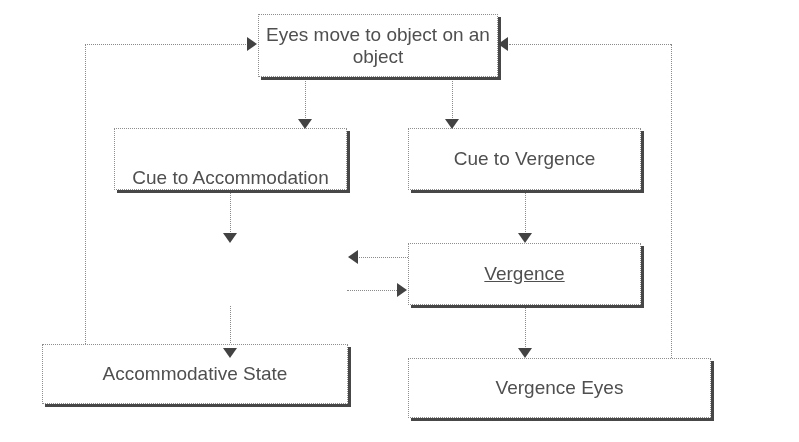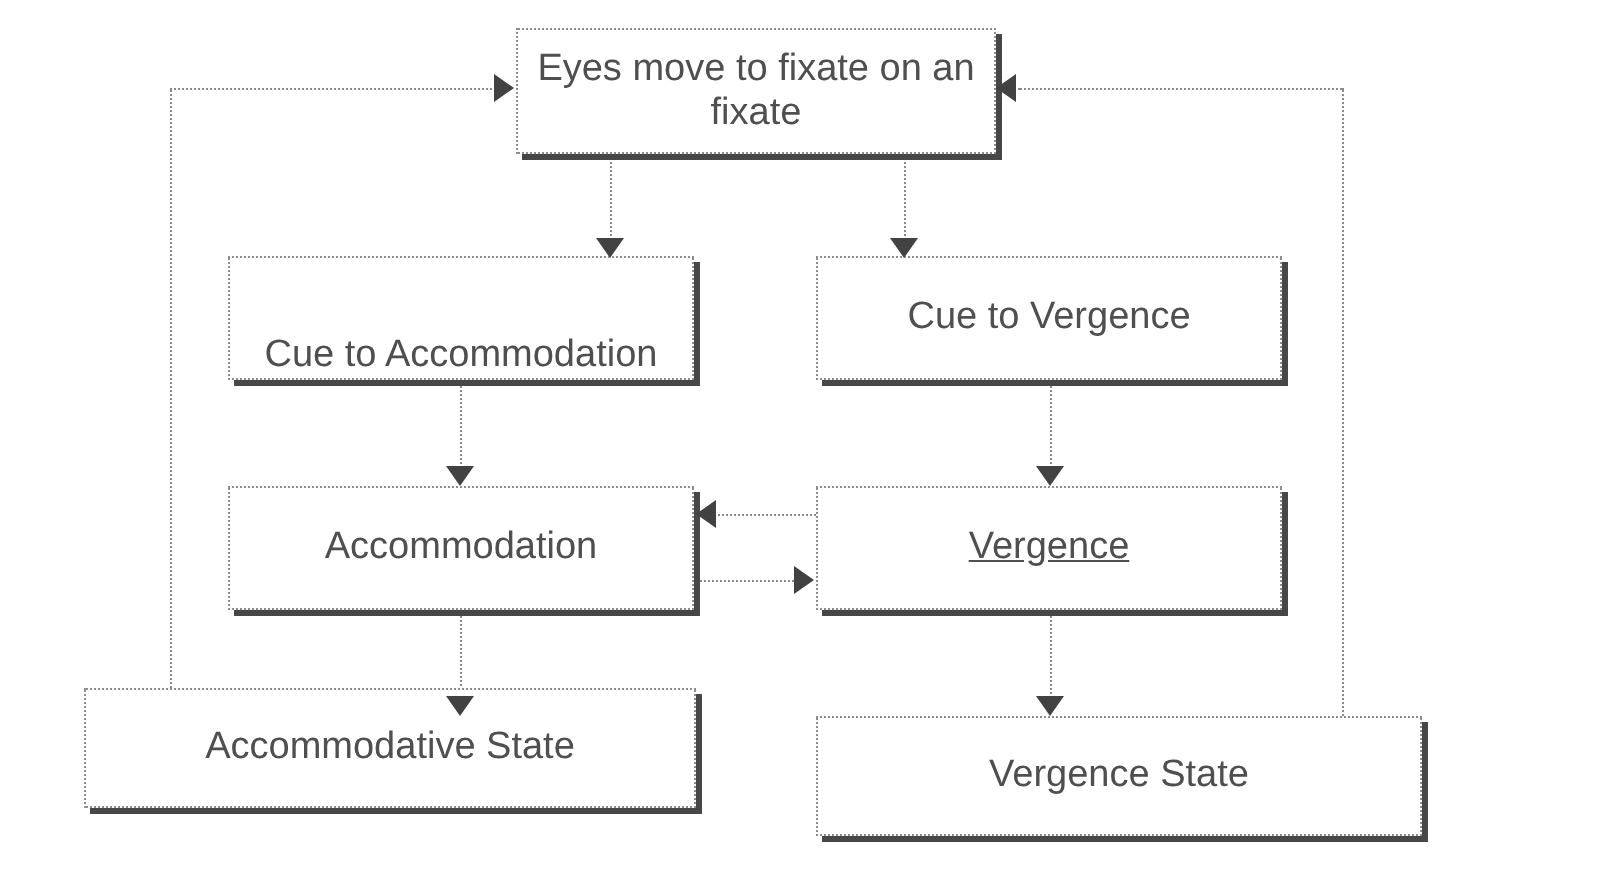--- a/index.html
+++ b/index.html
@@ -94,39 +94,36 @@
   #l-verstate-up      { left: 671px; top: 44px;  height: 314px; }
   #l-verstate-across  { left: 509px; top: 44px;  width: 162px; }
   #a-verstate-eyes    { left: 498px; top: 37px; }
 </style>
 </head>
 <body>
 
 <div class="canvas">
 
   <div class="node" id="n-eyes">
-    <span>Eyes move to fixate on an fixate</span>
+    <span>Eyes move to object on an object</span>
   </div>
   <div class="node" id="n-cueacc">
     <span>Cue to Accommodation</span>
   </div>
   <div class="node" id="n-cuever">
     <span>Cue to Vergence</span>
-  </div>
-  <div class="node" id="n-acc">
-    <span>Accommodation</span>
   </div>
   <div class="node" id="n-ver">
     <span>Vergence</span>
   </div>
   <div class="node" id="n-accstate">
     <span>Accommodative State</span>
   </div>
   <div class="node" id="n-verstate">
-    <span>Vergence State</span>
+    <span>Vergence Eyes</span>
   </div>
 
   <div class="vline" id="l-eyes-cueacc"></div>
   <div class="arr down" id="a-eyes-cueacc"></div>
 
   <div class="vline" id="l-eyes-cuever"></div>
   <div class="arr down" id="a-eyes-cuever"></div>
 
   <div class="vline" id="l-cueacc-acc"></div>
   <div class="arr down" id="a-cueacc-acc"></div>

